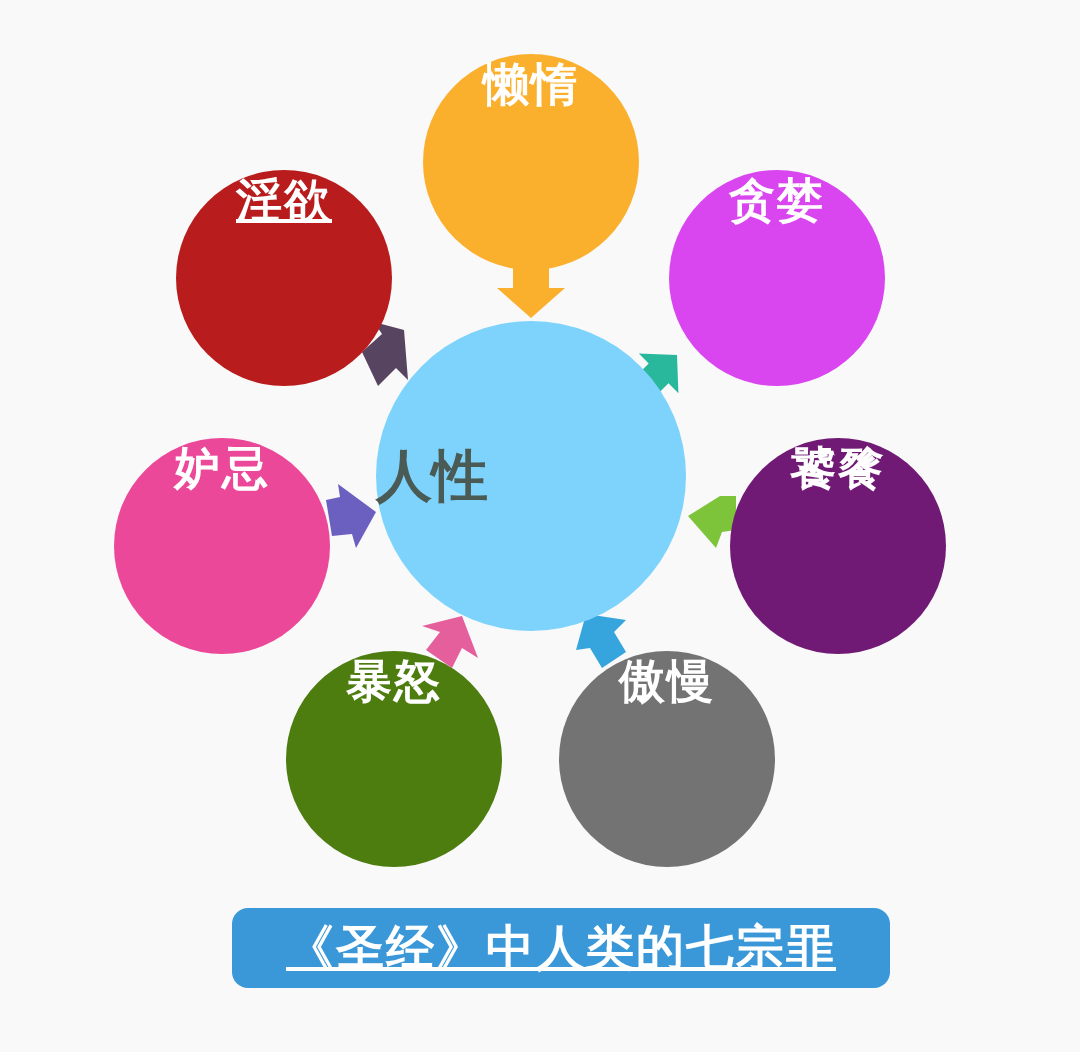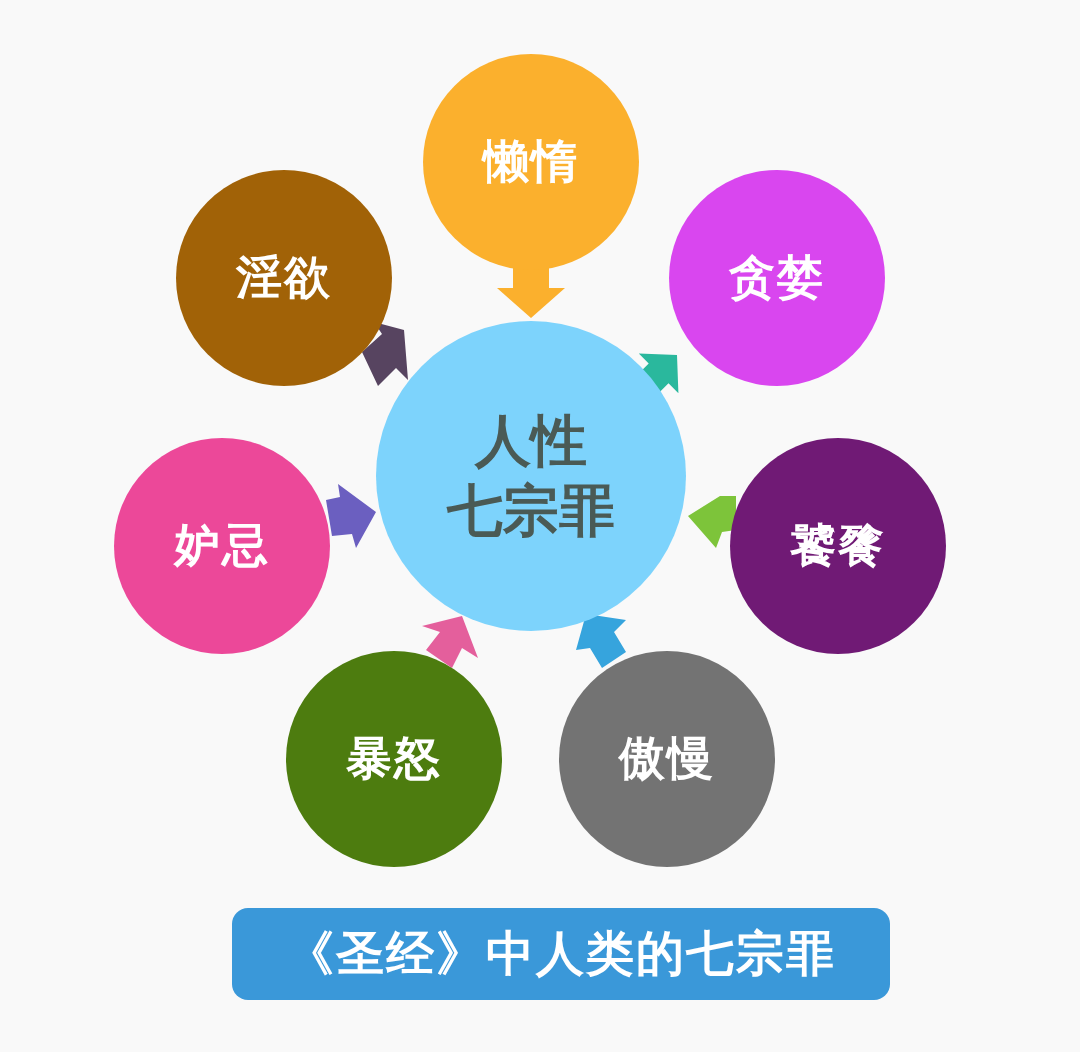--- a/index.html
+++ b/index.html
@@ -5,42 +5,43 @@
     html, body { margin: 0; padding: 0; }
     body {
       width: 1080px; height: 1052px;
       background: #f9f9f9;
       position: relative; overflow: hidden;
       font-family: "DejaVu Sans", "Liberation Sans", sans-serif;
     }
     .circle {
       position: absolute;
       border-radius: 50%;
-      display: flex; align-items: center; justify-content: center;
+      display: flex; align-items: flex-start; justify-content: center;
       color: #ffffff; font-weight: bold;
       text-align: center;
     }
     .sin { width: 216px; height: 216px; font-size: 46px; letter-spacing: 2px; }
     .center {
       width: 310px; height: 310px;
       left: 376px; top: 321px;
       background: #7dd3fc;
       color: #4a5a55;
       flex-direction: column;
       font-size: 56px; line-height: 1.25;
     }
     svg.arrows { position: absolute; left: 0; top: 0; }
     .banner {
       position: absolute;
-      left: 232px; top: 908px; width: 658px; height: 92px;
+      left: 232px; top: 908px; width: 658px; height: 80px;
       background: #3a98d9;
       border-radius: 16px;
       color: #ffffff; font-weight: bold; font-size: 48px;
       display: flex; align-items: center; justify-content: center;
       letter-spacing: 2px;
+      text-decoration: underline;
     }
   </style>
 </head>
 <body>
 
 <svg class="arrows" width="1080" height="1052">
 
   <g>
     <polygon points="513,268 549,268 549,288 565,288 531,318 497,288 513,288" fill="#fbb02d"></polygon>
   </g>
@@ -65,40 +66,39 @@
     <polygon points="326,500 340,497 338,484 376,512 356,548 352,534 332,536" fill="#6b5fc0"></polygon>
   </g>
 
   <g>
     <polygon points="362,352 382,334 374,322 404,330 408,380 396,368 378,386" fill="#574460"></polygon>
   </g>
 </svg>
 
 <div class="circle center">
   <div>人性</div>
-  <div>七宗罪</div>
 </div>
 
 <div class="circle sin" style="left:423px; top:54px; background:#fbb02d;">
   <span>懒惰</span>
 </div>
 <div class="circle sin" style="left:669px; top:170px; background:#d946ef;">
   <span>贪婪</span>
 </div>
 <div class="circle sin" style="left:730px; top:438px; background:#701a75;">
   <span>饕餮</span>
 </div>
 <div class="circle sin" style="left:559px; top:651px; background:#737373;">
   <span>傲慢</span>
 </div>
 <div class="circle sin" style="left:286px; top:651px; background:#4d7c0f;">
   <span>暴怒</span>
 </div>
 <div class="circle sin" style="left:114px; top:438px; background:#ec4899;">
   <span>妒忌</span>
 </div>
-<div class="circle sin" style="left:176px; top:170px; background:#a16207;">
+<div class="circle sin" style="left:176px; top:170px; background:#b91c1c;text-decoration:underline;">
   <span>淫欲</span>
 </div>
 
 <div class="banner">
   <span>《圣经》中人类的七宗罪</span>
 </div>
 
 </body></html>

